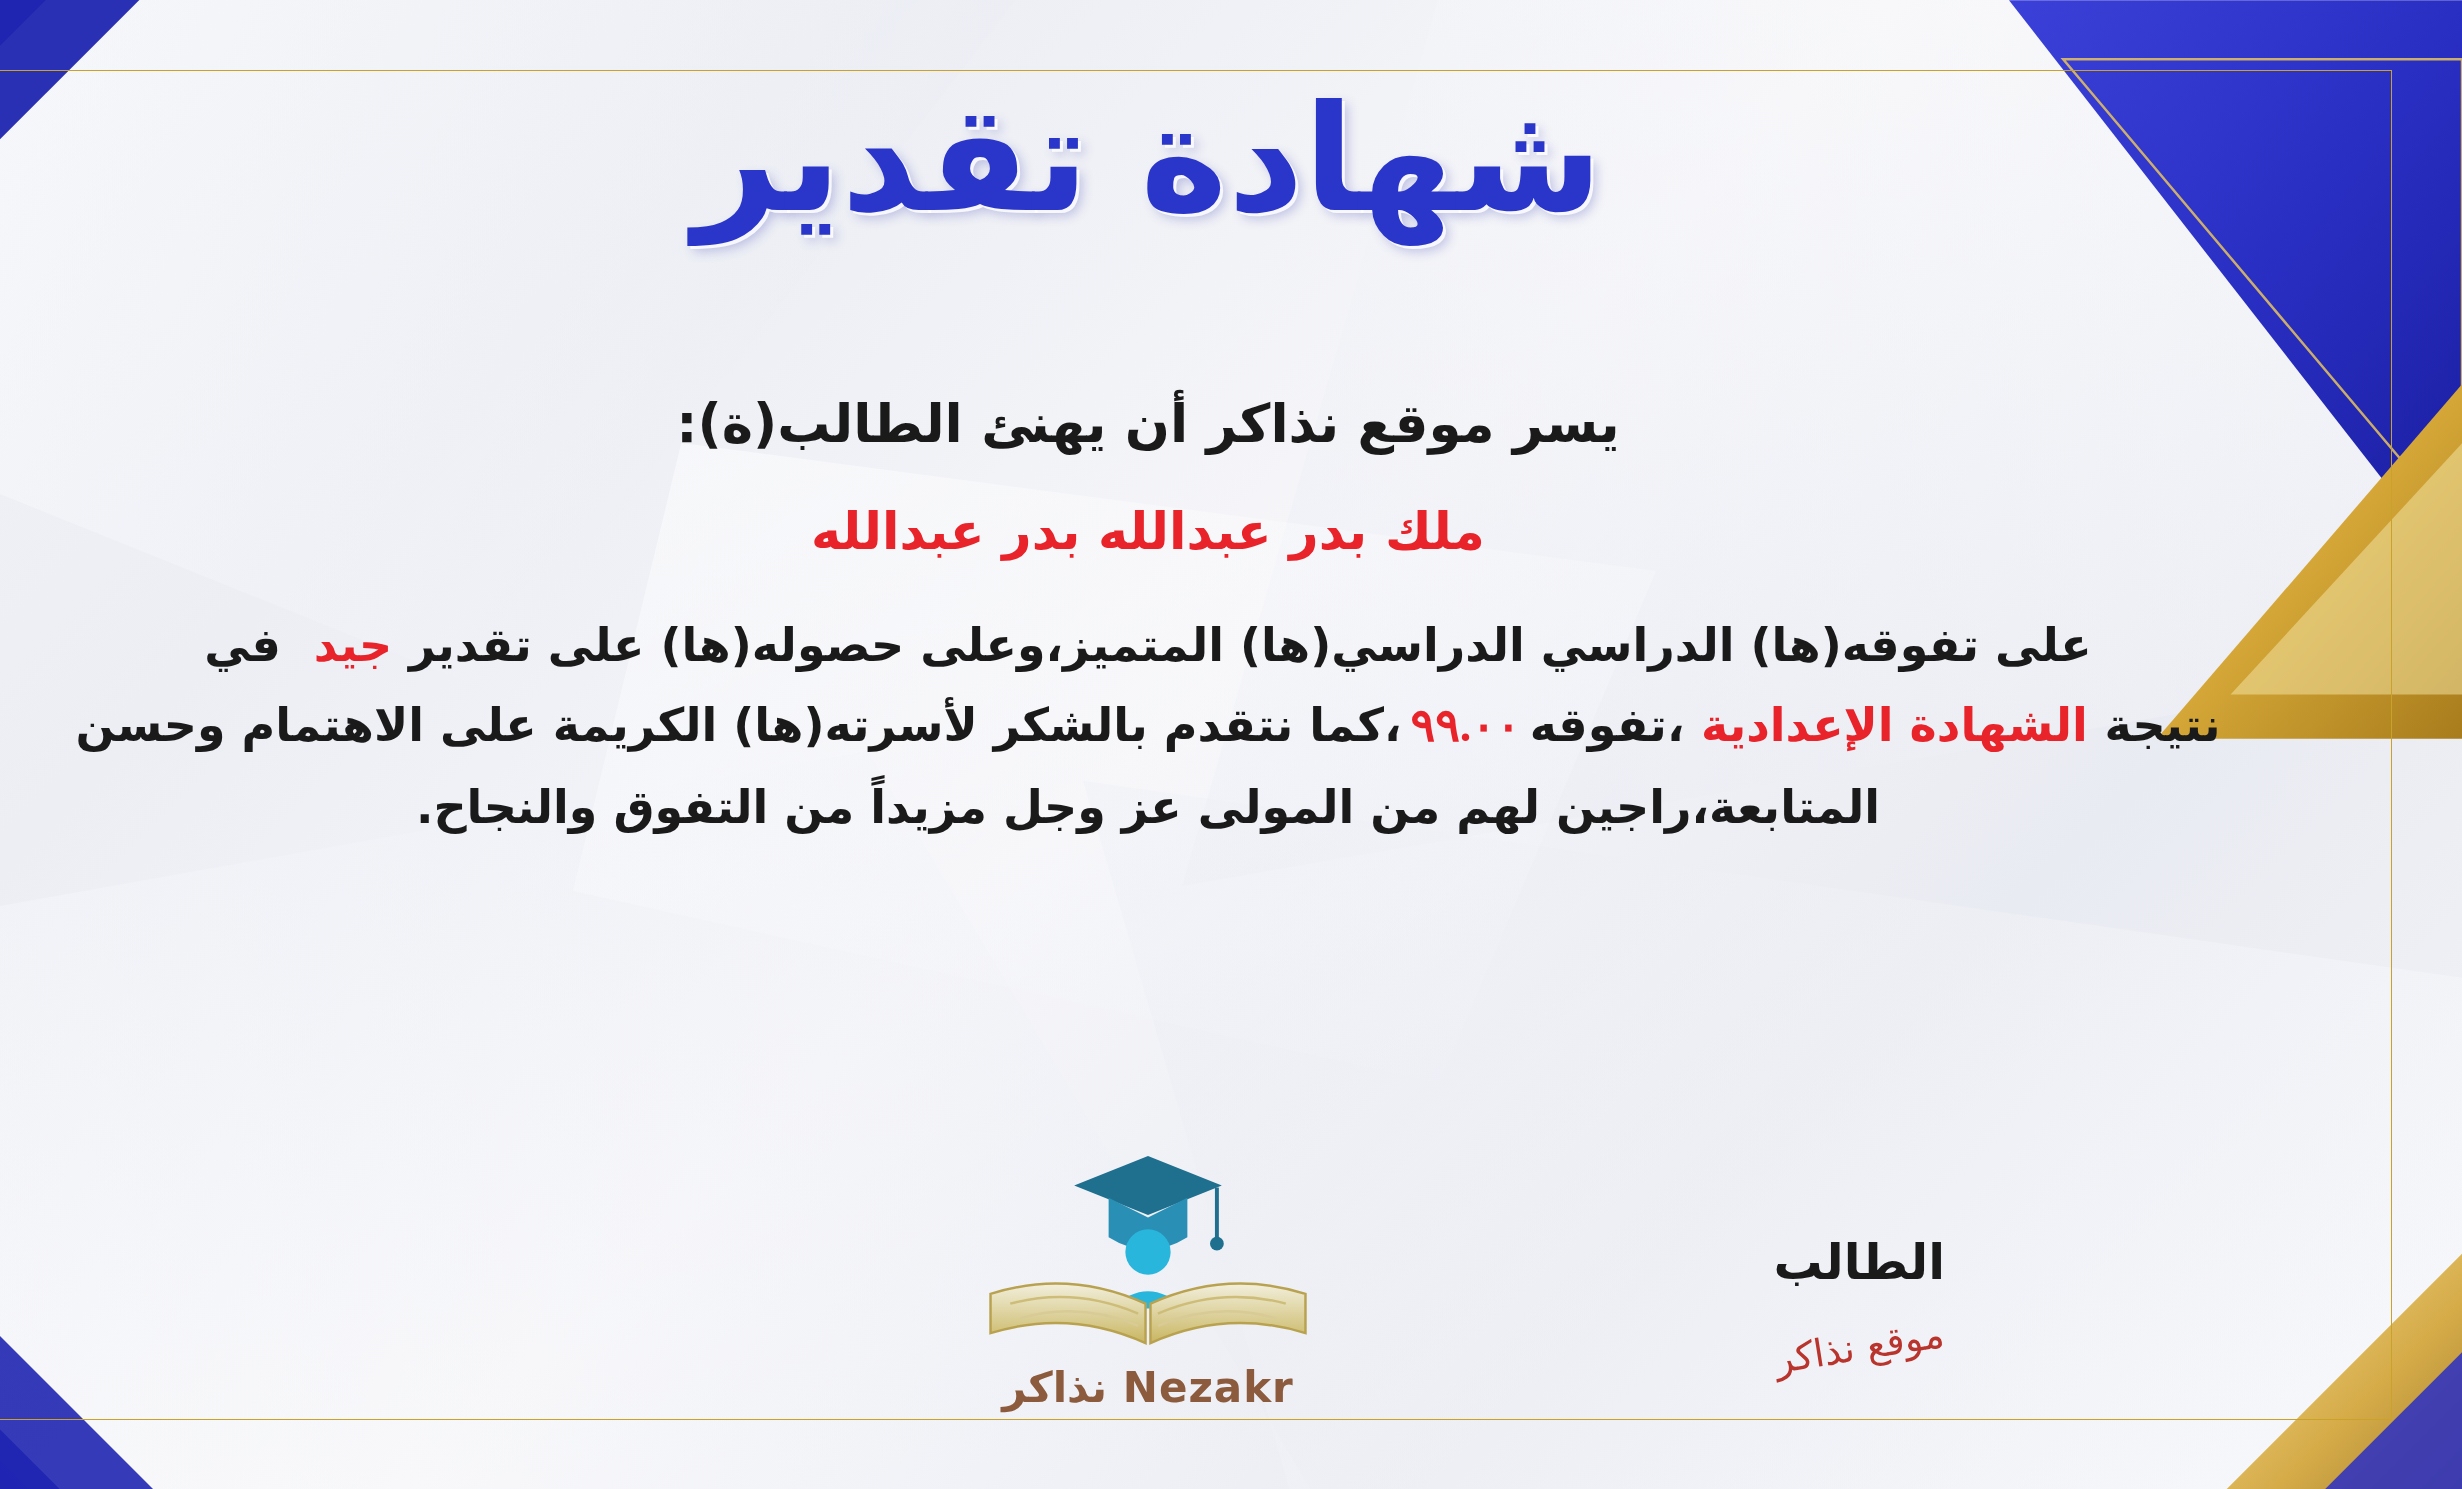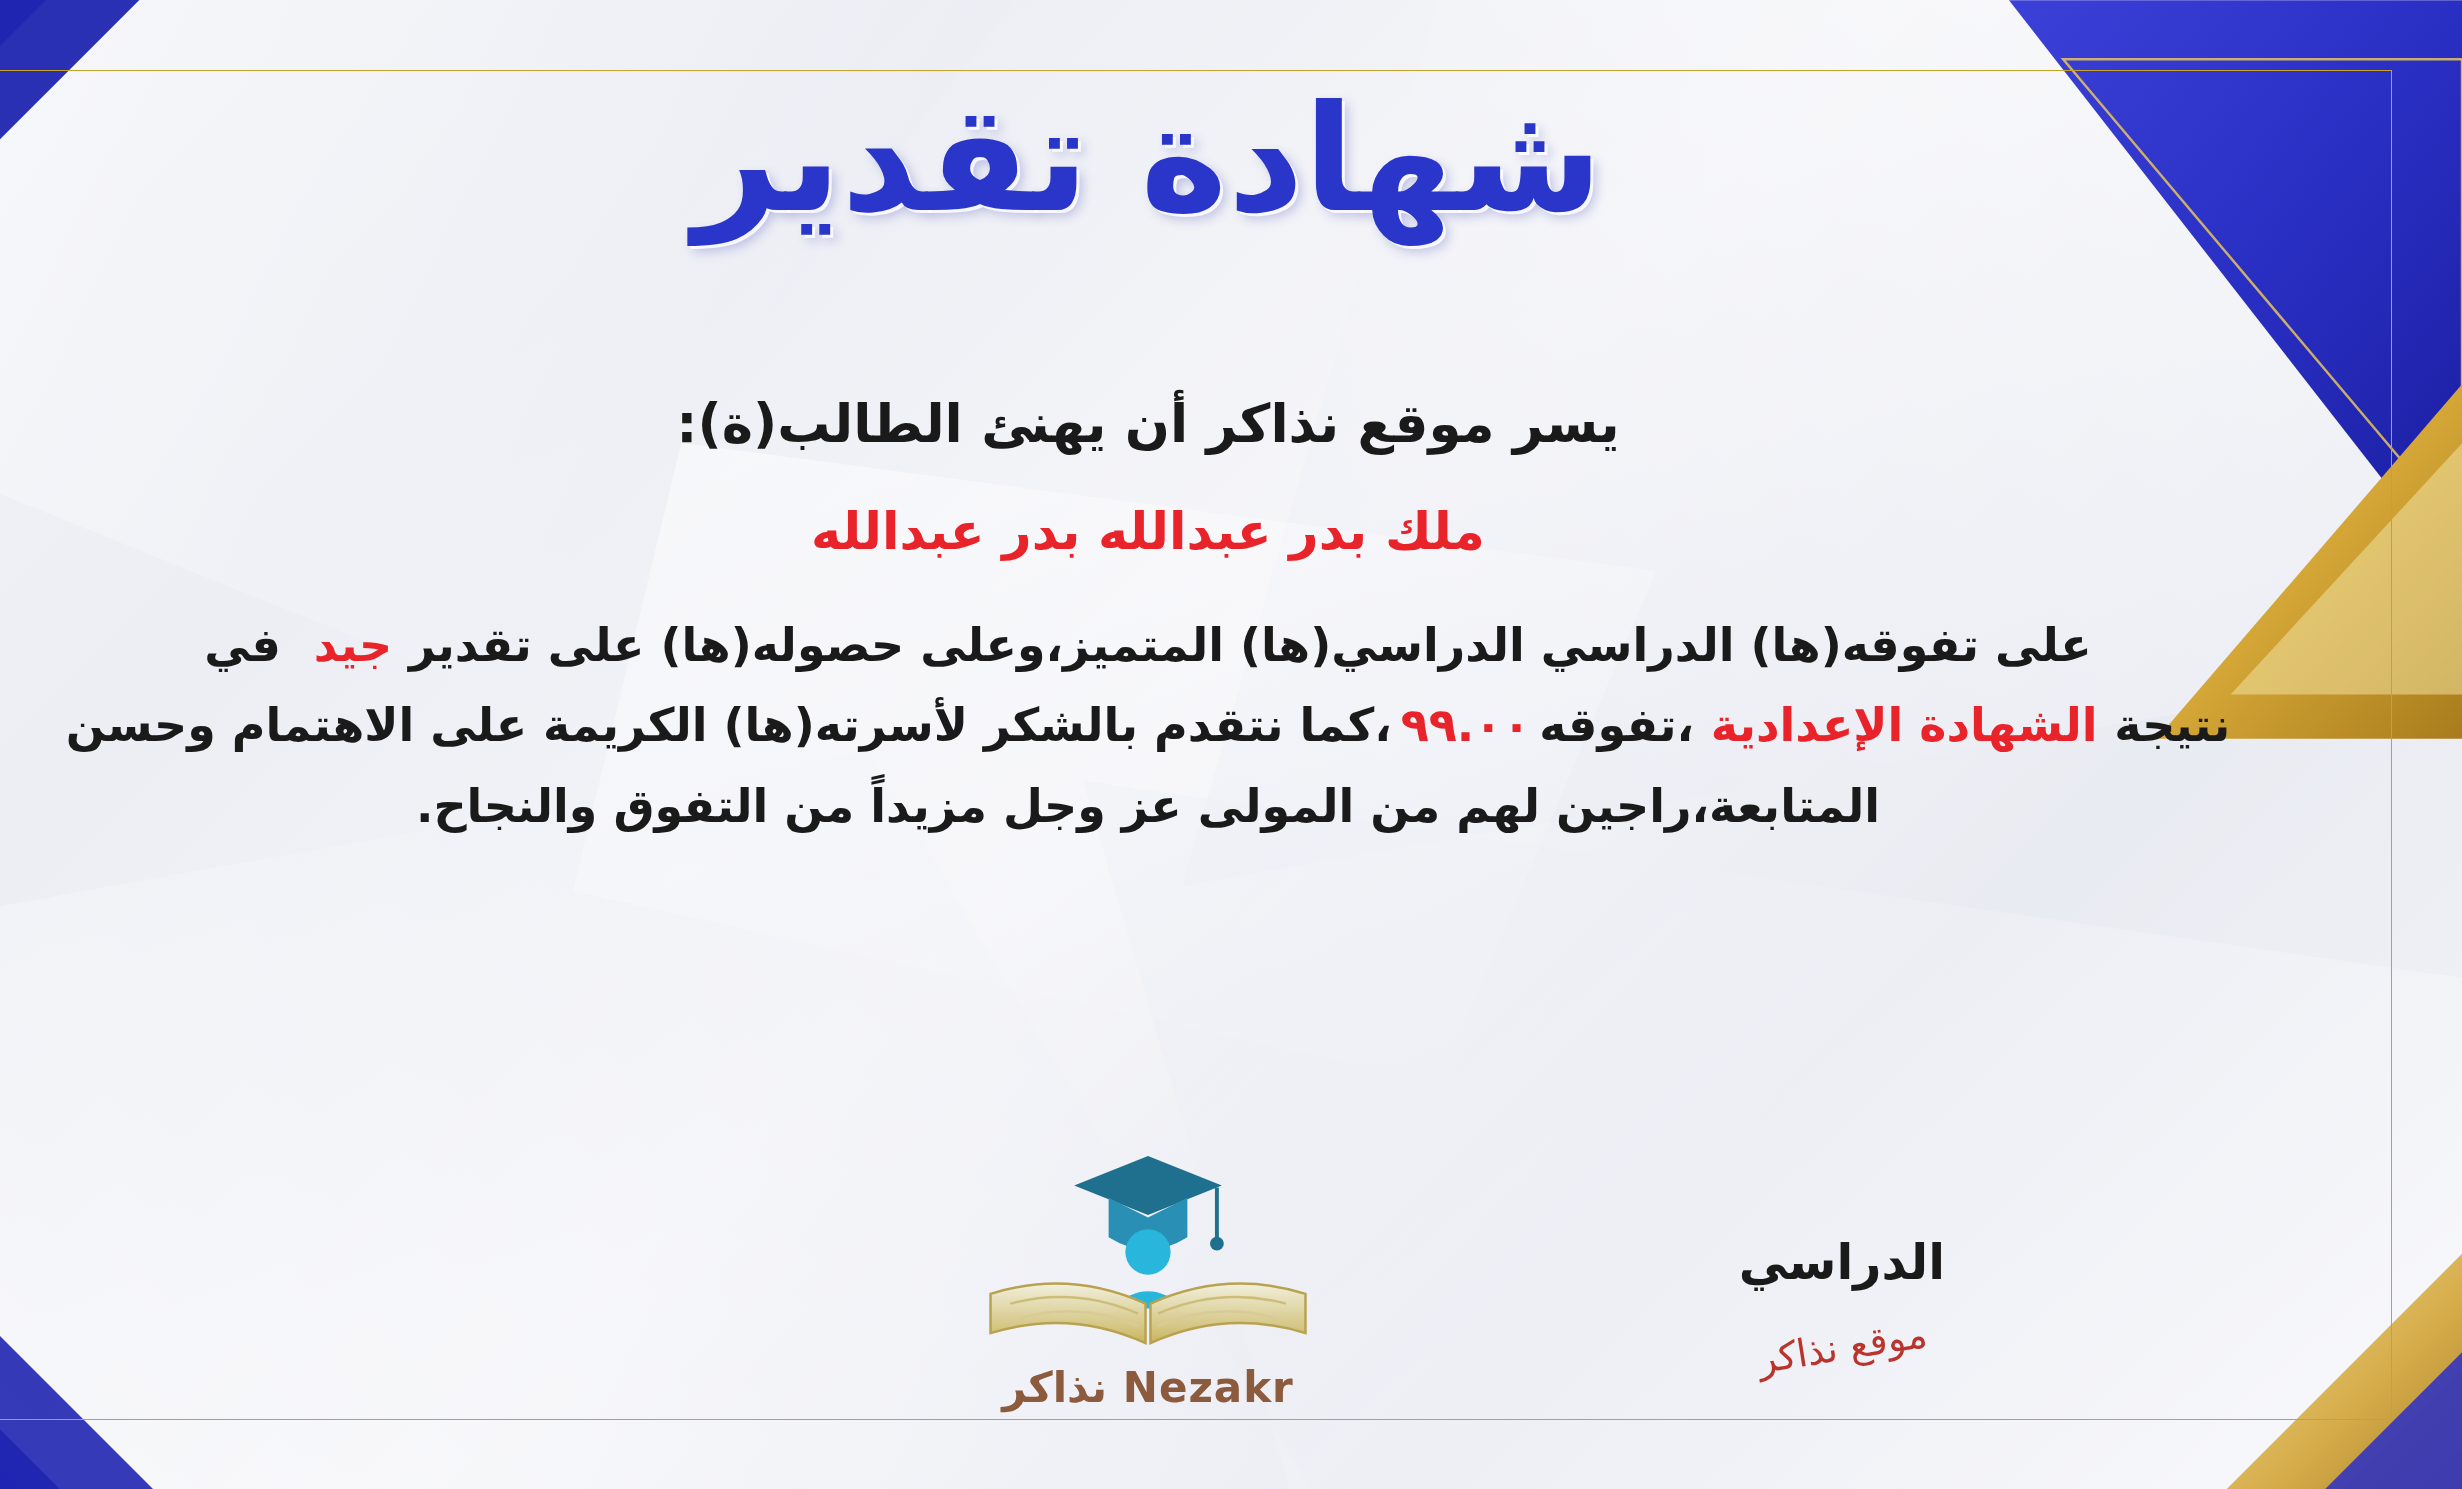--- a/index.html
+++ b/index.html
@@ -124,21 +124,21 @@
     line-height: 1.75;
     text-align: center;
     max-width: 2167px;
     margin: 0 auto;
   }
   .hl {
     color: #e8232a;
     font-weight: bold;
     padding: 0 16.7px;
   }
-  .hl-tight { padding: 0 8.9px; }
+  .hl-tight { padding: 0 8.9px; font-family: Liberation Serif, serif; }
 
   
   .signature-area {
     position: absolute;
     bottom: 121px;
     right: 517px;
     text-align: center;
     z-index: 6;
     direction: rtl;
   }
@@ -263,21 +263,21 @@
 
     <div class="student-name">ملك بدر عبدالله بدر عبدالله</div>
 
     <div class="paragraph">
       <span>على تفوقه(ها) الدراسي الدراسي(ها) المتميز،وعلى حصوله(ها) على تقدير</span><span class="hl">جيد</span>
       <span>في نتيجة</span><span class="hl">الشهادة الإعدادية</span><span>،تفوقه</span><span class="hl hl-tight">٩٩.٠٠</span><span>،كما نتقدم بالشكر لأسرته(ها) الكريمة على الاهتمام وحسن المتابعة،راجين لهم من المولى عز وجل مزيداً من التفوق والنجاح.</span>
     </div>
   </div>
 
   <div class="signature-area">
-    <div class="signature-label">الدراسي</div>
+    <div class="signature-label">الطالب</div>
     <div class="signature-mark">موقع نذاكر</div>
   </div>
 
   <div class="logo-area">
     <svg width="374" height="212" viewBox="0 0 760 430" xmlns="http://www.w3.org/2000/svg">
       <defs>
         <linearGradient id="bookGold" x1="0" y1="0" x2="0" y2="1">
           <stop offset="0%" stop-color="#f2efdc"></stop>
           <stop offset="100%" stop-color="#c9b661"></stop>
         </linearGradient>

